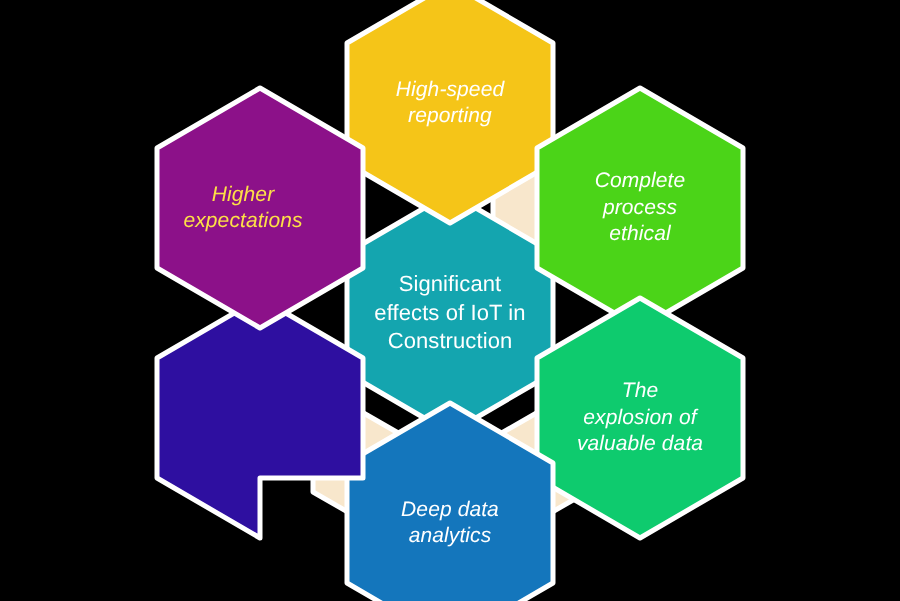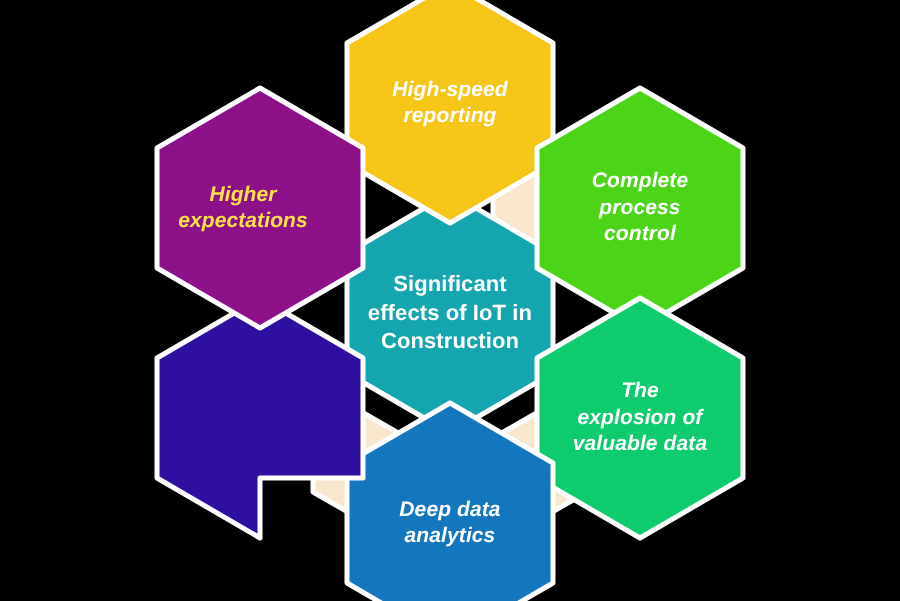--- a/index.html
+++ b/index.html
@@ -13,21 +13,20 @@
     height: 601px;
     overflow: hidden;
     font-family: "Liberation Sans", sans-serif;
   }
 
   #stage {
     position: relative;
     width: 860px;
     height: 601px;
     background: #000000;
-    font-weight: bold;
   }
 
   #diagram-svg {
     position: absolute;
     left: 0;
     top: 0;
     width: 900px;
     height: 601px;
     display: block;
   }
@@ -85,21 +84,21 @@
 
       <polygon points="260,88 363,148 363,268 260,328 157,268 157,148" fill="#8C1189" stroke="#FFFFFF" stroke-width="5" stroke-linejoin="round"></polygon>
     </g>
   </svg>
 
   <div class="hex-label" style="left: 347px; top: -17px; width: 206px; height: 240px; font-style: italic; color: rgb(255, 255, 255);">High-speed
 reporting</div>
 
   <div class="hex-label" style="left: 537px; top: 88px; width: 206px; height: 240px; font-style: italic; color: rgb(255, 255, 255);">Complete
 process
-control</div>
+ethical</div>
 
   <div class="hex-label" style="left: 537px; top: 298px; width: 206px; height: 240px; font-style: italic; color: rgb(255, 255, 255); text-align: center;">The
 explosion of
 valuable data</div>
 
   <div class="hex-label" style="left: 347px; top: 403px; width: 206px; height: 240px; font-style: italic; color: rgb(255, 255, 255);">Deep data
 analytics</div>
 
 
   <div class="hex-label" style="left: 140px; top: 88px; width: 206px; height: 240px; font-style: italic; color: #fde047;">Higher

